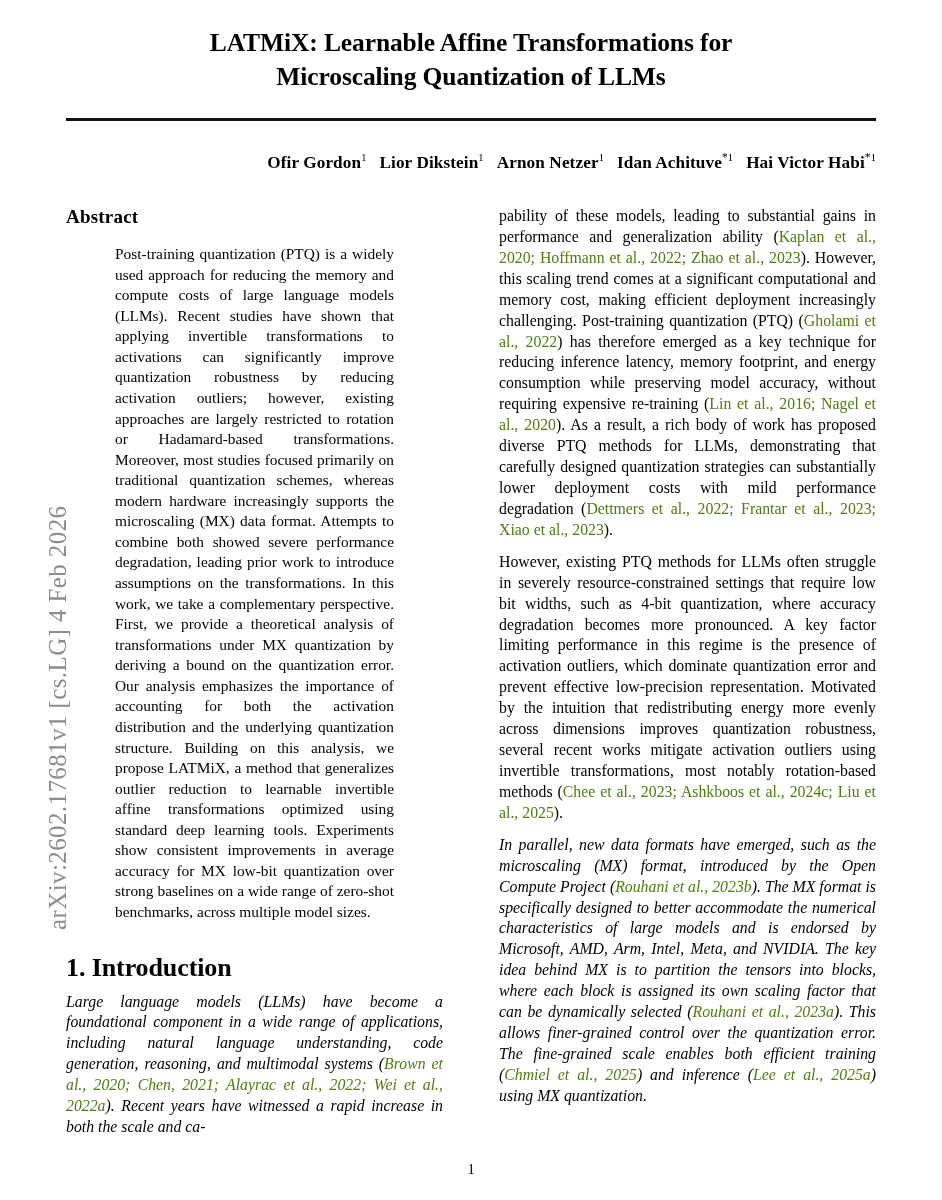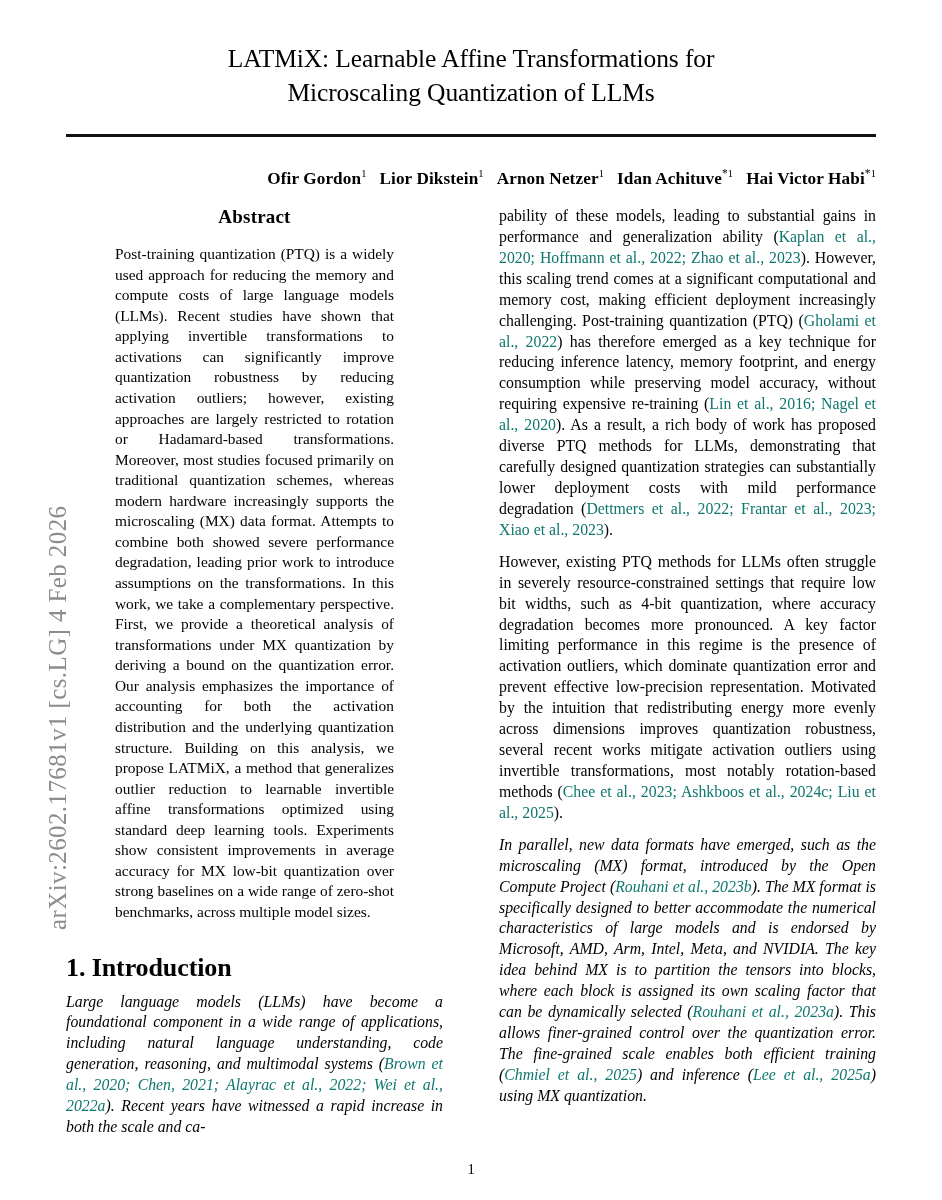--- a/index.html
+++ b/index.html
@@ -45,24 +45,24 @@
     width: 810px;
     height: 1200px;
   }
 
   #title-block {
     padding-top: 26px;
     text-align: center;
   }
   #paper-title {
     font-size: 25.5px;
-    font-weight: normal;
+    font-weight: bold;
     line-height: 1.32;
     letter-spacing: -0.1px;
-    margin: 16px;
+    margin: 0;
   }
   #title-rule {
     margin-top: 25px;
     border: 0;
     border-top: 3.2px solid #111111;
     width: 100%;
   }
 
   #authors {
     margin-top: 30px;
@@ -94,21 +94,20 @@
   }
   .col {
     position: absolute;
     top: 0;
     width: 377px;
   }
   #col-left  { left: 0px; }
   #col-right { left: 433px; }
 
   .heading-abstract {
-    text-align: center;
     font-size: 19px;
     font-weight: bold;
     margin: 0 0 11px 0;
     letter-spacing: 0.2px;
   }
   .abstract-body {
     font-size: 15.4px;
     line-height: 1.335;
     text-align: justify;
     text-justify: inter-word;
@@ -129,21 +128,21 @@
     font-size: 15.8px;
     line-height: 1.325;
     text-align: justify;
     text-justify: inter-word;
     margin: 0 0 11px 0;
     hyphens: auto;
     -webkit-hyphens: auto;
   }
   p.body-text:last-child { margin-bottom: 0; font-style: italic; }
 
-  .cite { color: #0f766e; }
+  .cite { color: #4d7c0f; }
 
   #page-number {
     position: absolute;
     left: 0;
     top: 1161px;
     width: 810px;
     text-align: center;
     font-size: 14.5px;
   }
 </style>

